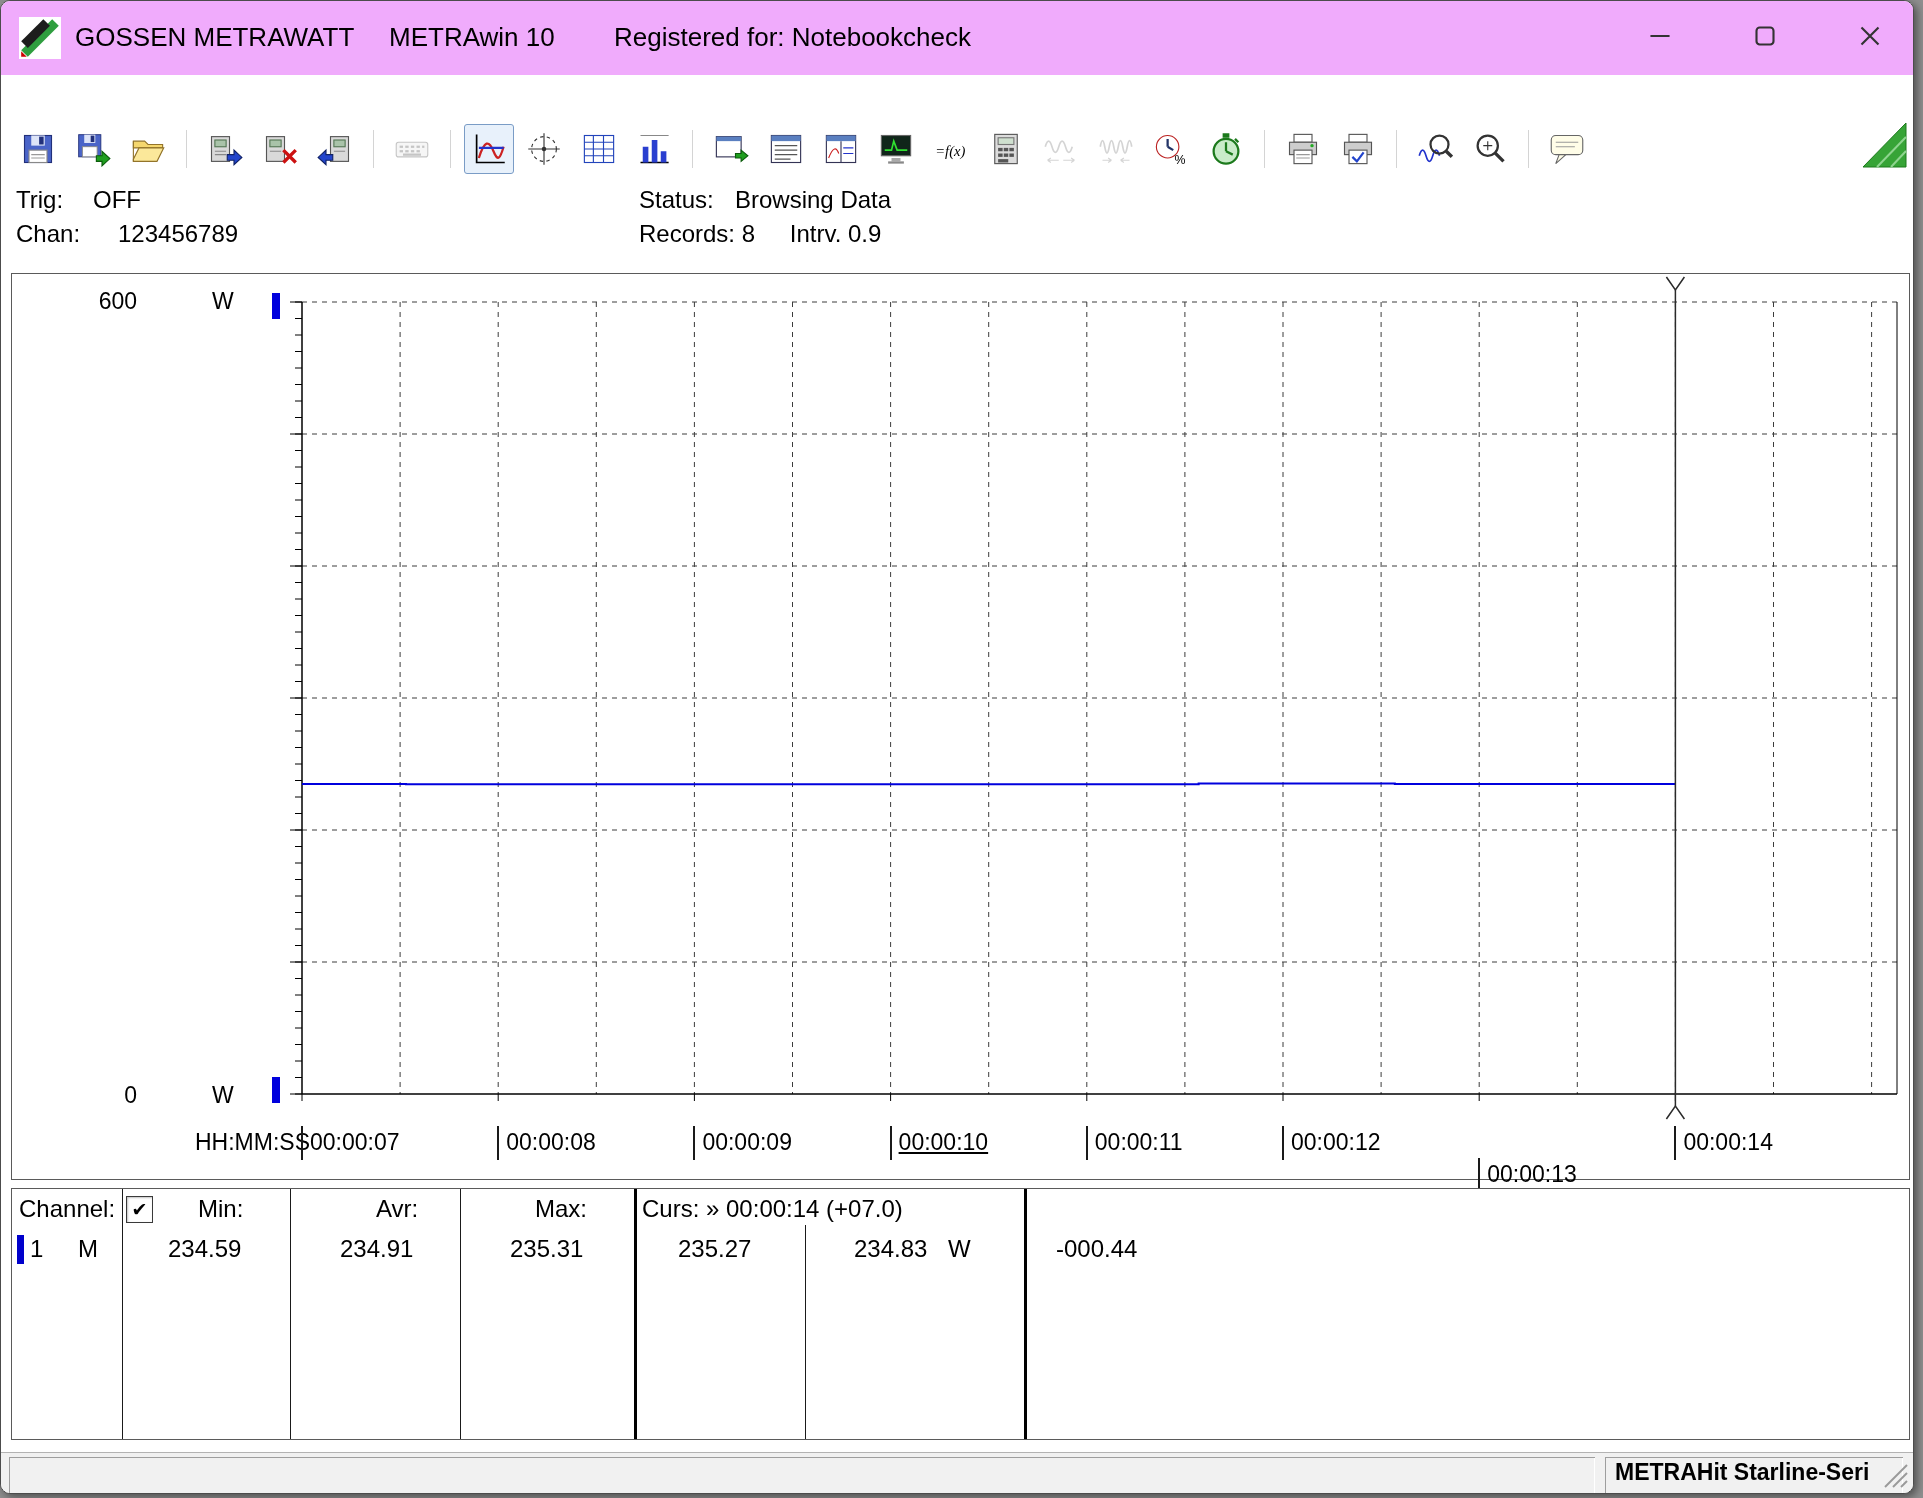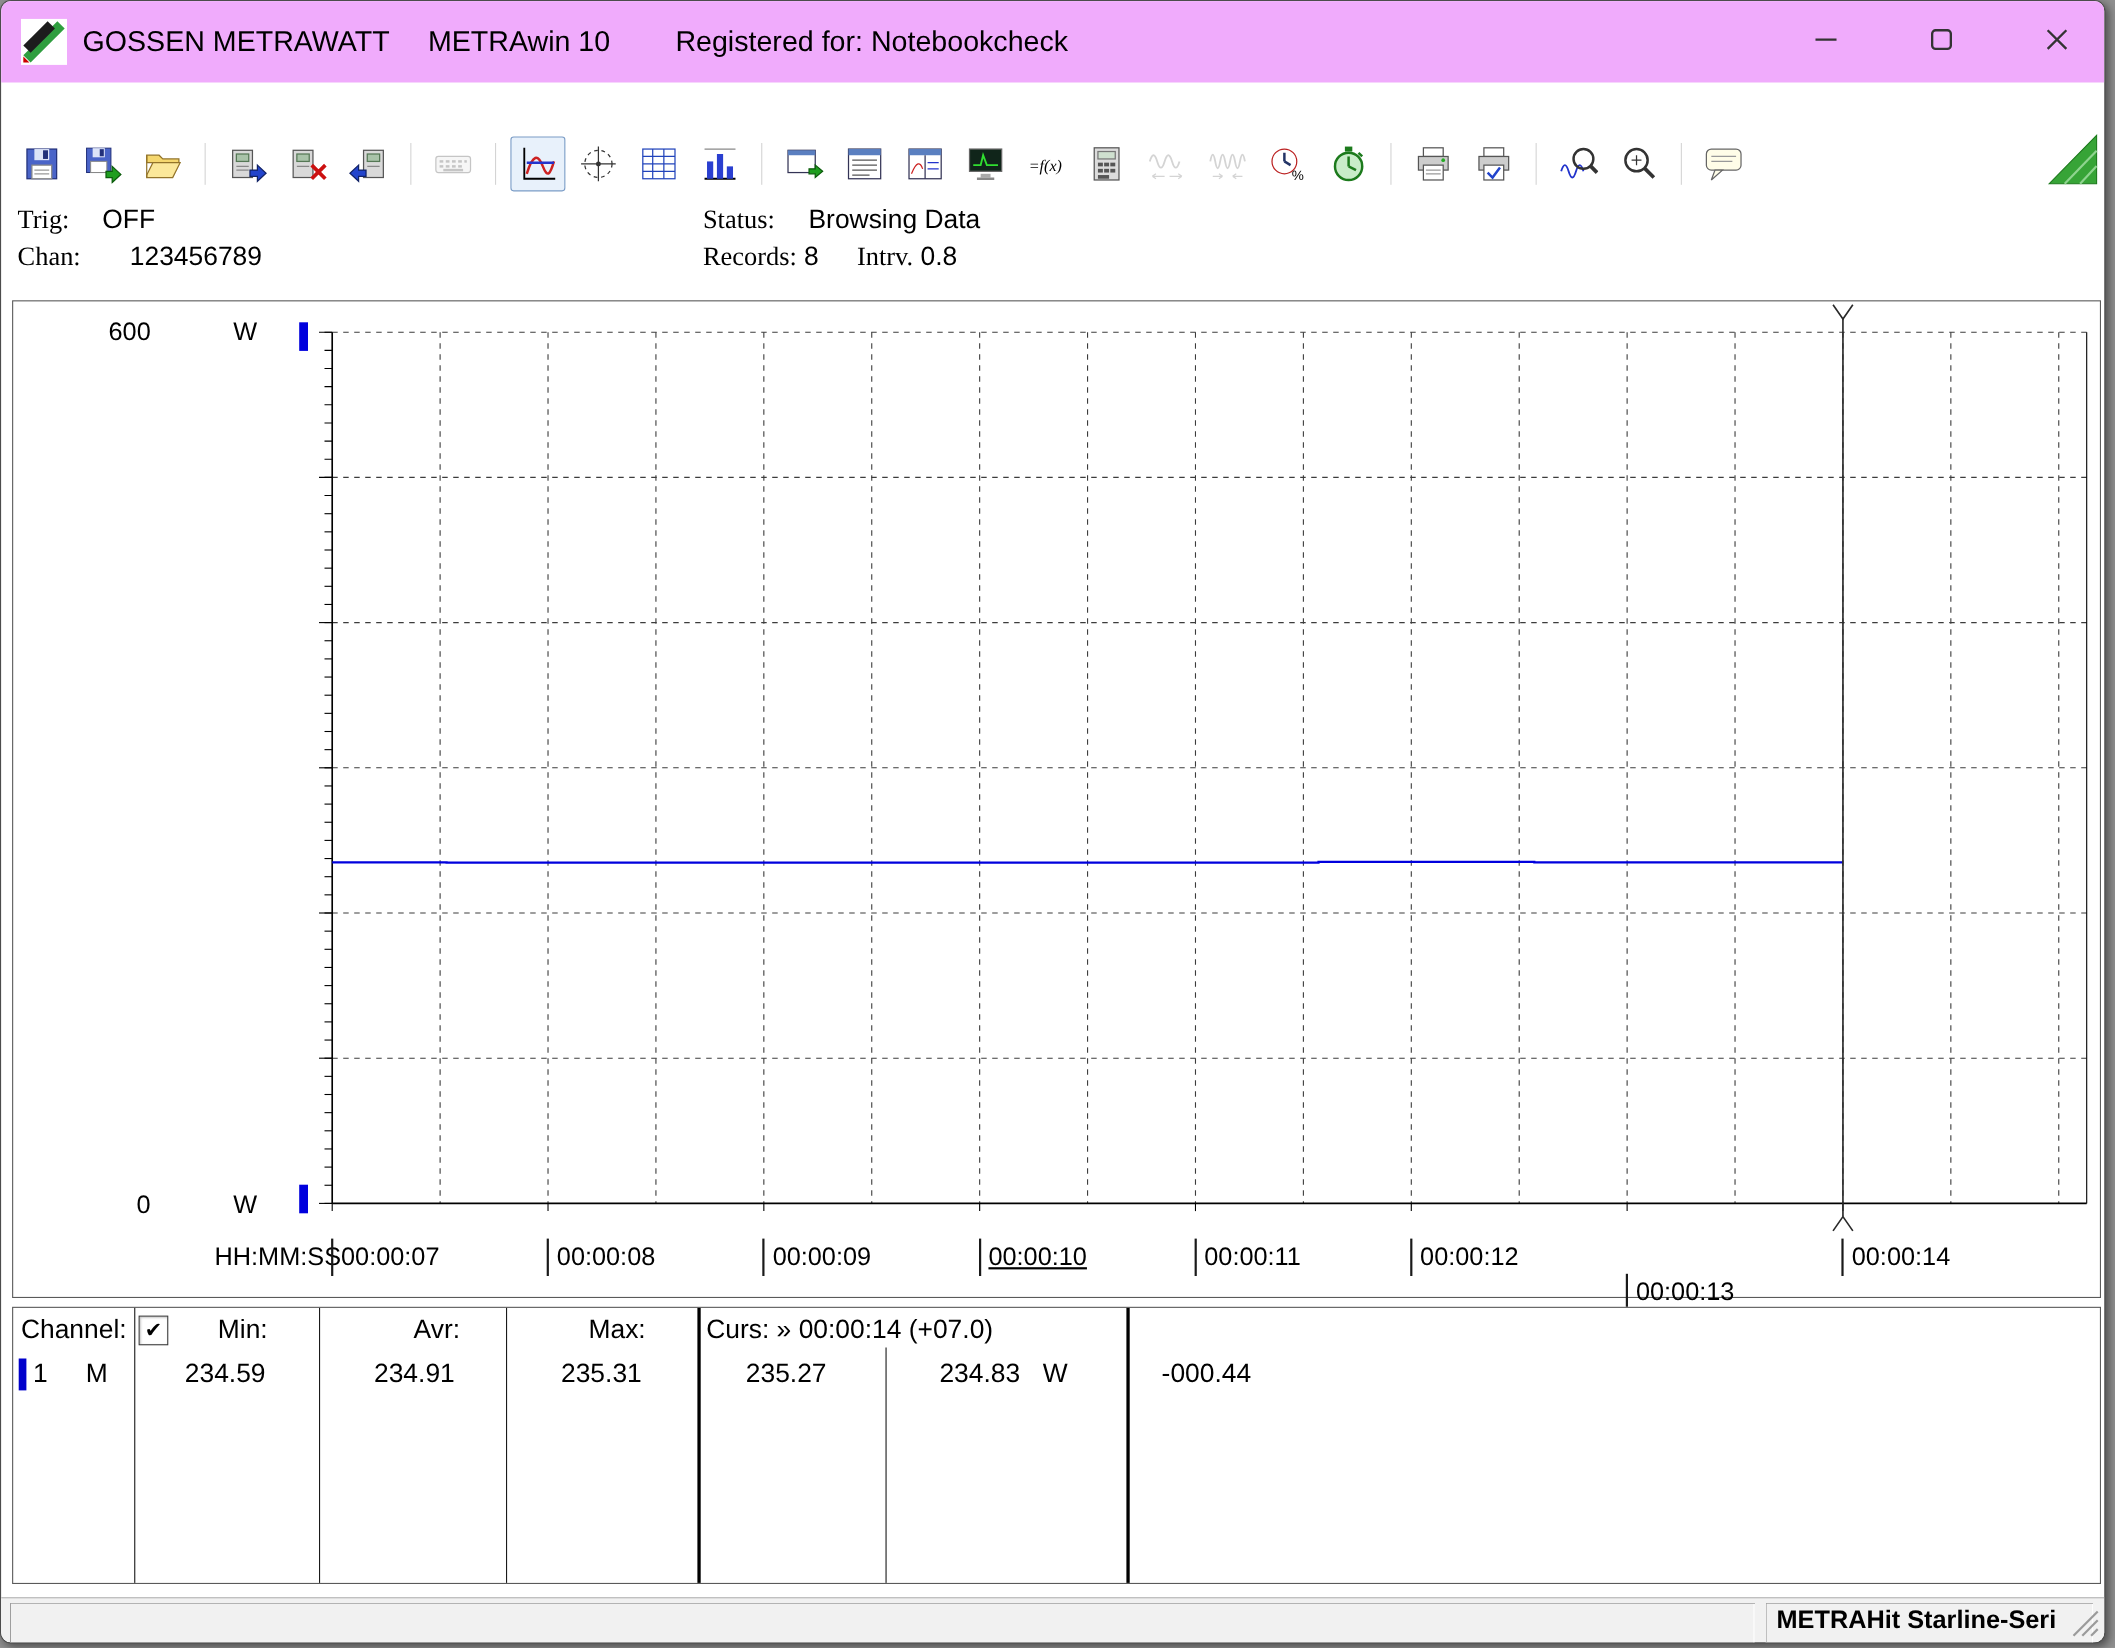--- a/index.html
+++ b/index.html
@@ -17,21 +17,21 @@
   .menu-item{font-size:25px;line-height:46px;padding:0 17px;white-space:nowrap;}
   
   .toolbar{position:absolute;left:0;top:120px;right:70px;height:56px;display:flex;align-items:center;padding-left:12px;gap:5px;}
   .tbtn{width:48px;height:48px;display:flex;align-items:center;justify-content:center;border:1px solid transparent;border-radius:3px;flex:0 0 auto;}
   .tbtn.checked{border:1px solid #7a9cc6;background:#e8f1fb;}
   .tbtn.disabled{opacity:.42;}
   .tbtn svg{width:36px;height:36px;}
   .tsep{width:1px;height:38px;background:#d4d4d4;margin:0 8px;flex:0 0 auto;}
   
   .stat-line{position:absolute;font-size:24px;line-height:28px;white-space:nowrap;}
-  .stat-label{display:inline-block;font-family:Liberation Serif, serif;}
+  .stat-label{display:inline-block;}
   
   #chart{position:absolute;left:10px;top:272px;width:1897px;height:905px;border:1px solid #5a5a5a;background:#fff;}
   #plot{position:absolute;left:0;top:0;}
   .ylab{position:absolute;font-size:23px;line-height:30px;}
   .tlabel{position:absolute;top:852px;height:34px;border-left:2px solid #1a1a1a;padding-left:7px;
     font-size:23px;line-height:32px;white-space:nowrap;}
   .axisname{position:absolute;left:150px;top:852px;font-size:23px;line-height:32px;margin-left:33px;}
   
   #table{position:absolute;left:10px;top:1187px;width:1897px;height:250px;border:1px solid #5a5a5a;background:#fff;}
   .vline{position:absolute;top:0;bottom:0;width:1px;background:#1a1a1a;}
@@ -329,21 +329,21 @@
     <span class="stat-label" style="width:77px">Trig:</span><span>OFF</span>
   </div>
   <div class="stat-line" style="left:15px;top:219px">
     <span class="stat-label" style="width:102px">Chan:</span><span>123456789</span>
   </div>
   <div class="stat-line" style="left:638px;top:185px">
     <span class="stat-label" style="width:96px">Status:</span><span>Browsing Data</span>
   </div>
   <div class="stat-line" style="left:638px;top:219px">
     <span class="stat-label">Records:</span>&nbsp;<span>8</span>
-    <span class="stat-label" style="margin-left:28px">Intrv.</span>&nbsp;<span>0.8</span>
+    <span class="stat-label" style="margin-left:28px">Intrv.</span>&nbsp;<span>0.9</span>
   </div>
 
   <div id="chart">
     <div class="ylab" style="left:45px;top:12px;width:80px;text-align:right">600</div>
     <div class="ylab" style="left:200px;top:12px">W</div>
     <div class="ylab" style="left:45px;top:806px;width:80px;text-align:right">0</div>
     <div class="ylab" style="left:200px;top:806px">W</div>
     <svg id="plot" width="1897" height="905" viewBox="0 0 1897 905">
         <rect x="290" y="28" width="1595" height="792" fill="#fff"></rect>
         <line x1="388.1" y1="28" x2="388.1" y2="820" stroke="#3c3c3c" stroke-width="1" stroke-dasharray="5 5"></line>

